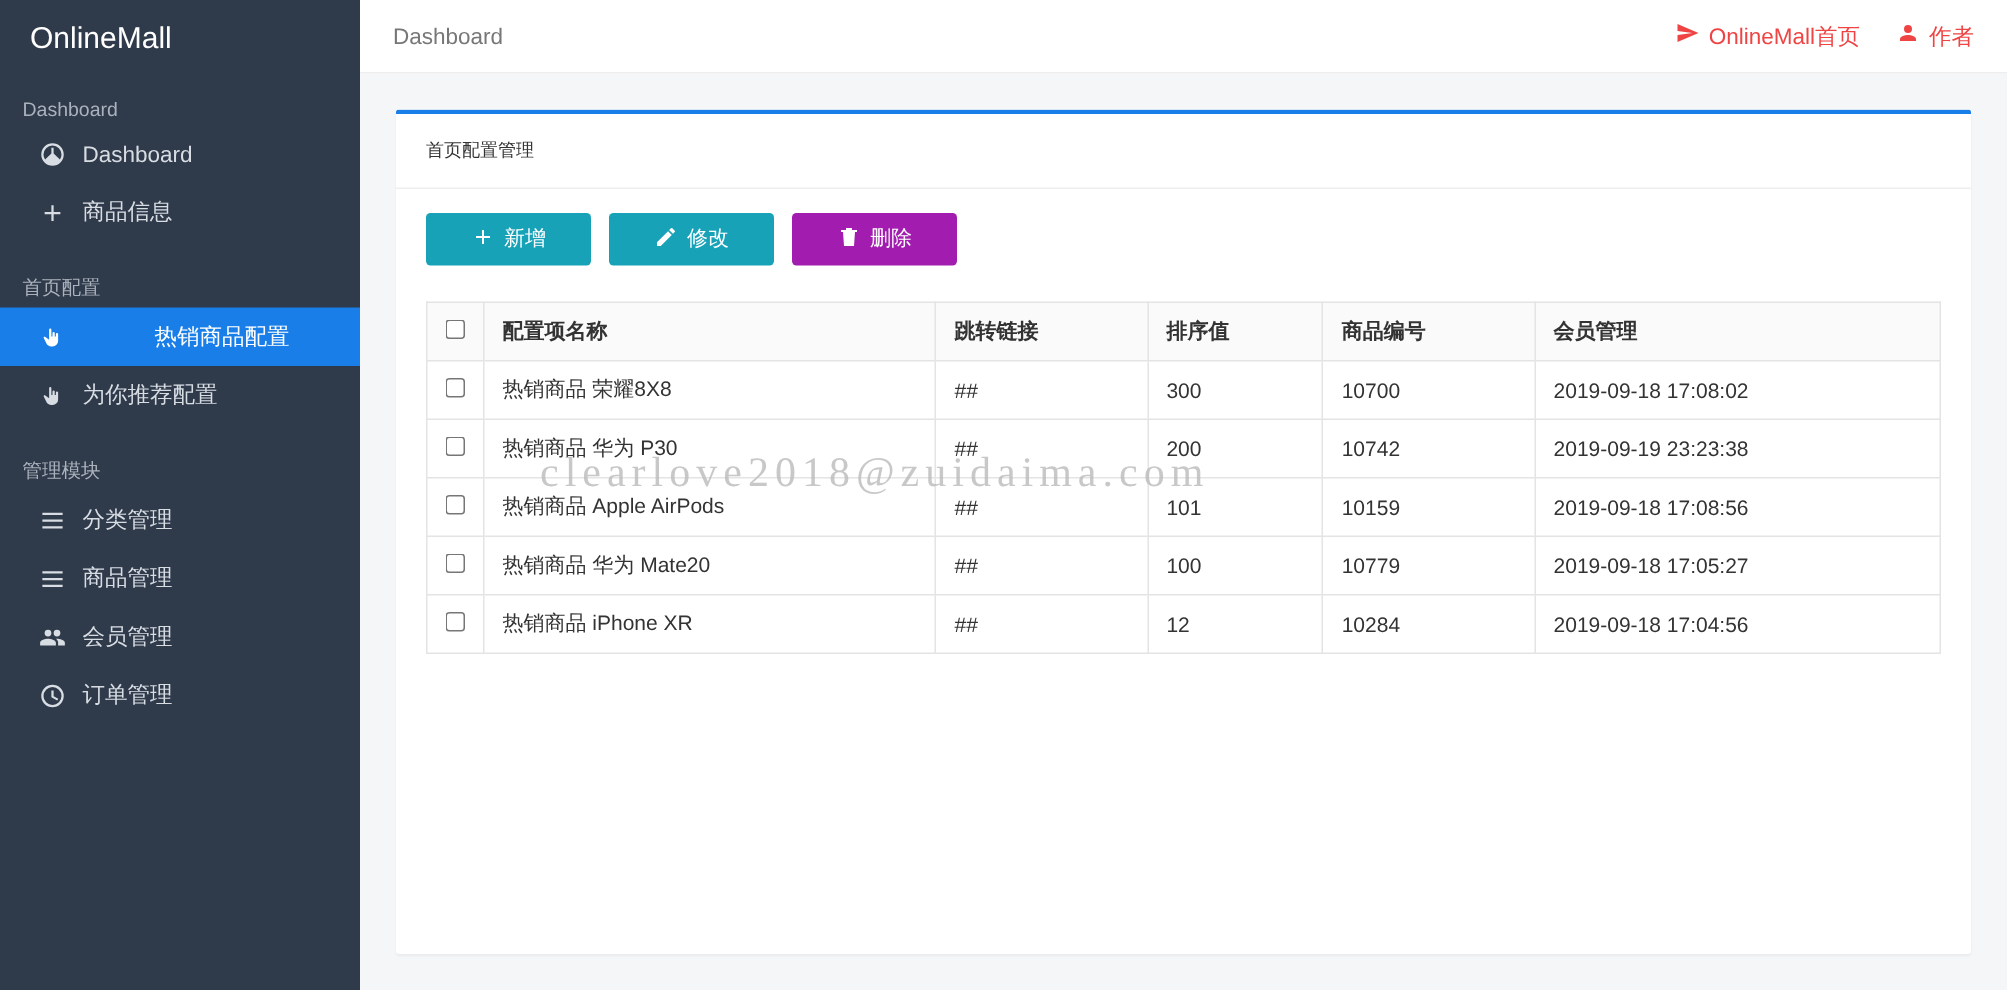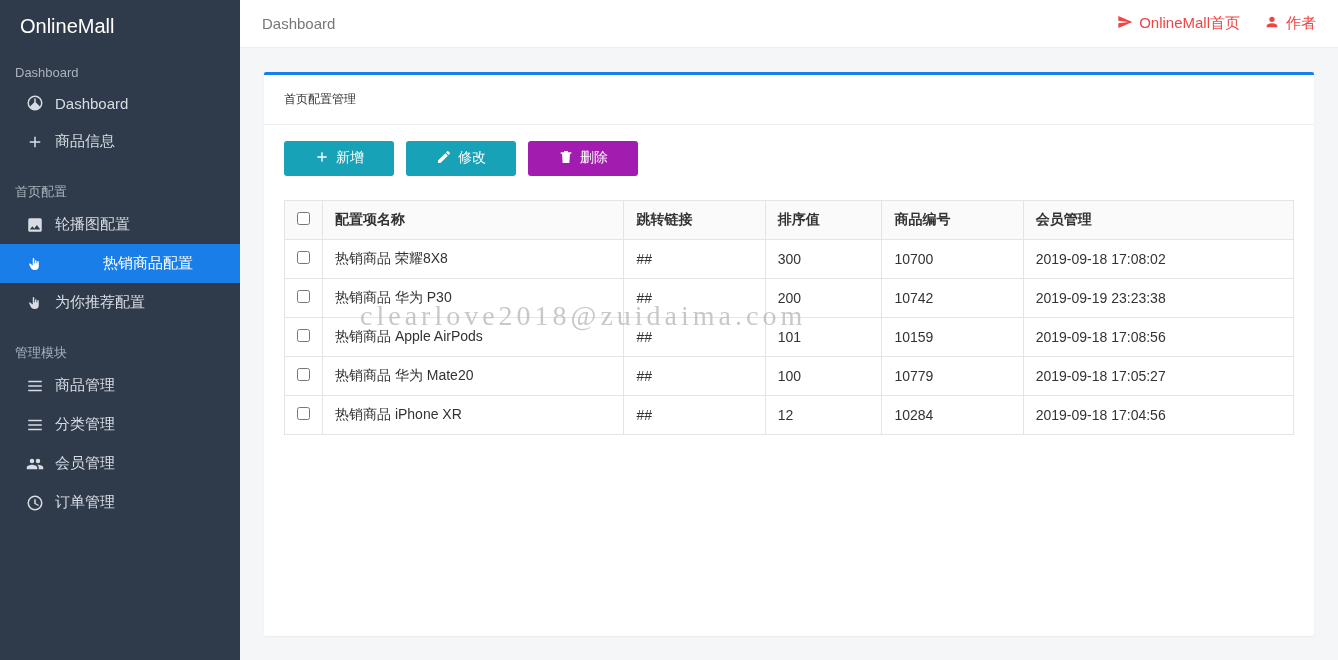--- a/index.html
+++ b/index.html
@@ -60,28 +60,20 @@
       <div class="nav-item">
         <span class="icon">
             <svg viewBox="0 0 24 24">
               <path d="M19 13h-6v6h-2v-6H5v-2h6V5h2v6h6v2z"></path>
             </svg>
           </span>
         <span>商品信息</span>
       </div>
       <div class="sep"></div>
       <div class="nav-header">首页配置</div>
-      <div class="nav-item">
-        <span class="icon">
-            <svg viewBox="0 0 24 24">
-              <path d="M21 19V5a2 2 0 0 0-2-2H5a2 2 0 0 0-2 2v14a2 2 0 0 0 2 2h14a2 2 0 0 0 2-2M8.5 13.5l2.5 3 3.5-4.5L19 18H5l3.5-4.5z"></path>
-            </svg>
-          </span>
-        <span>轮播图配置</span>
-      </div>
       <div class="nav-item active">
         <span class="icon">
             <svg viewBox="0 0 24 24">
               <path d="M9 11V5a1 1 0 0 1 2 0v6h1V8a1 1 0 0 1 2 0v3h1V9a1 1 0 0 1 2 0v6a5 5 0 0 1-5 5h-1a5 5 0 0 1-4.5-2.8L4 12l1-1 4 3v-3z"></path>
             </svg>
           </span>
         <span>热销商品配置</span>
       </div>
       <div class="nav-item">
         <span class="icon">
@@ -92,29 +84,29 @@
         <span>为你推荐配置</span>
       </div>
       <div class="sep"></div>
       <div class="nav-header">管理模块</div>
       <div class="nav-item">
         <span class="icon">
             <svg viewBox="0 0 24 24">
               <path d="M3 5h18v2H3V5m0 6h18v2H3v-2m0 6h18v2H3v-2z"></path>
             </svg>
           </span>
+        <span>分类管理</span>
+      </div>
+      <div class="nav-item">
+        <span class="icon">
+            <svg viewBox="0 0 24 24">
+              <path d="M3 5h18v2H3V5m0 6h18v2H3v-2m0 6h18v2H3v-2z"></path>
+            </svg>
+          </span>
         <span>商品管理</span>
-      </div>
-      <div class="nav-item">
-        <span class="icon">
-            <svg viewBox="0 0 24 24">
-              <path d="M3 5h18v2H3V5m0 6h18v2H3v-2m0 6h18v2H3v-2z"></path>
-            </svg>
-          </span>
-        <span>分类管理</span>
       </div>
       <div class="nav-item">
         <span class="icon">
             <svg viewBox="0 0 24 24">
               <path d="M16 11a3 3 0 1 0-3-3 3 3 0 0 0 3 3m-8 0a3 3 0 1 0-3-3 3 3 0 0 0 3 3m0 2c-2.3 0-7 1.2-7 3.5V19h14v-2.5C15 14.2 10.3 13 8 13m8 0c-.3 0-.6 0-1 .1 1.2.9 2 2 2 3.4V19h6v-2.5c0-2.3-4.7-3.5-7-3.5z"></path>
             </svg>
           </span>
         <span>会员管理</span>
       </div>
       <div class="nav-item">

